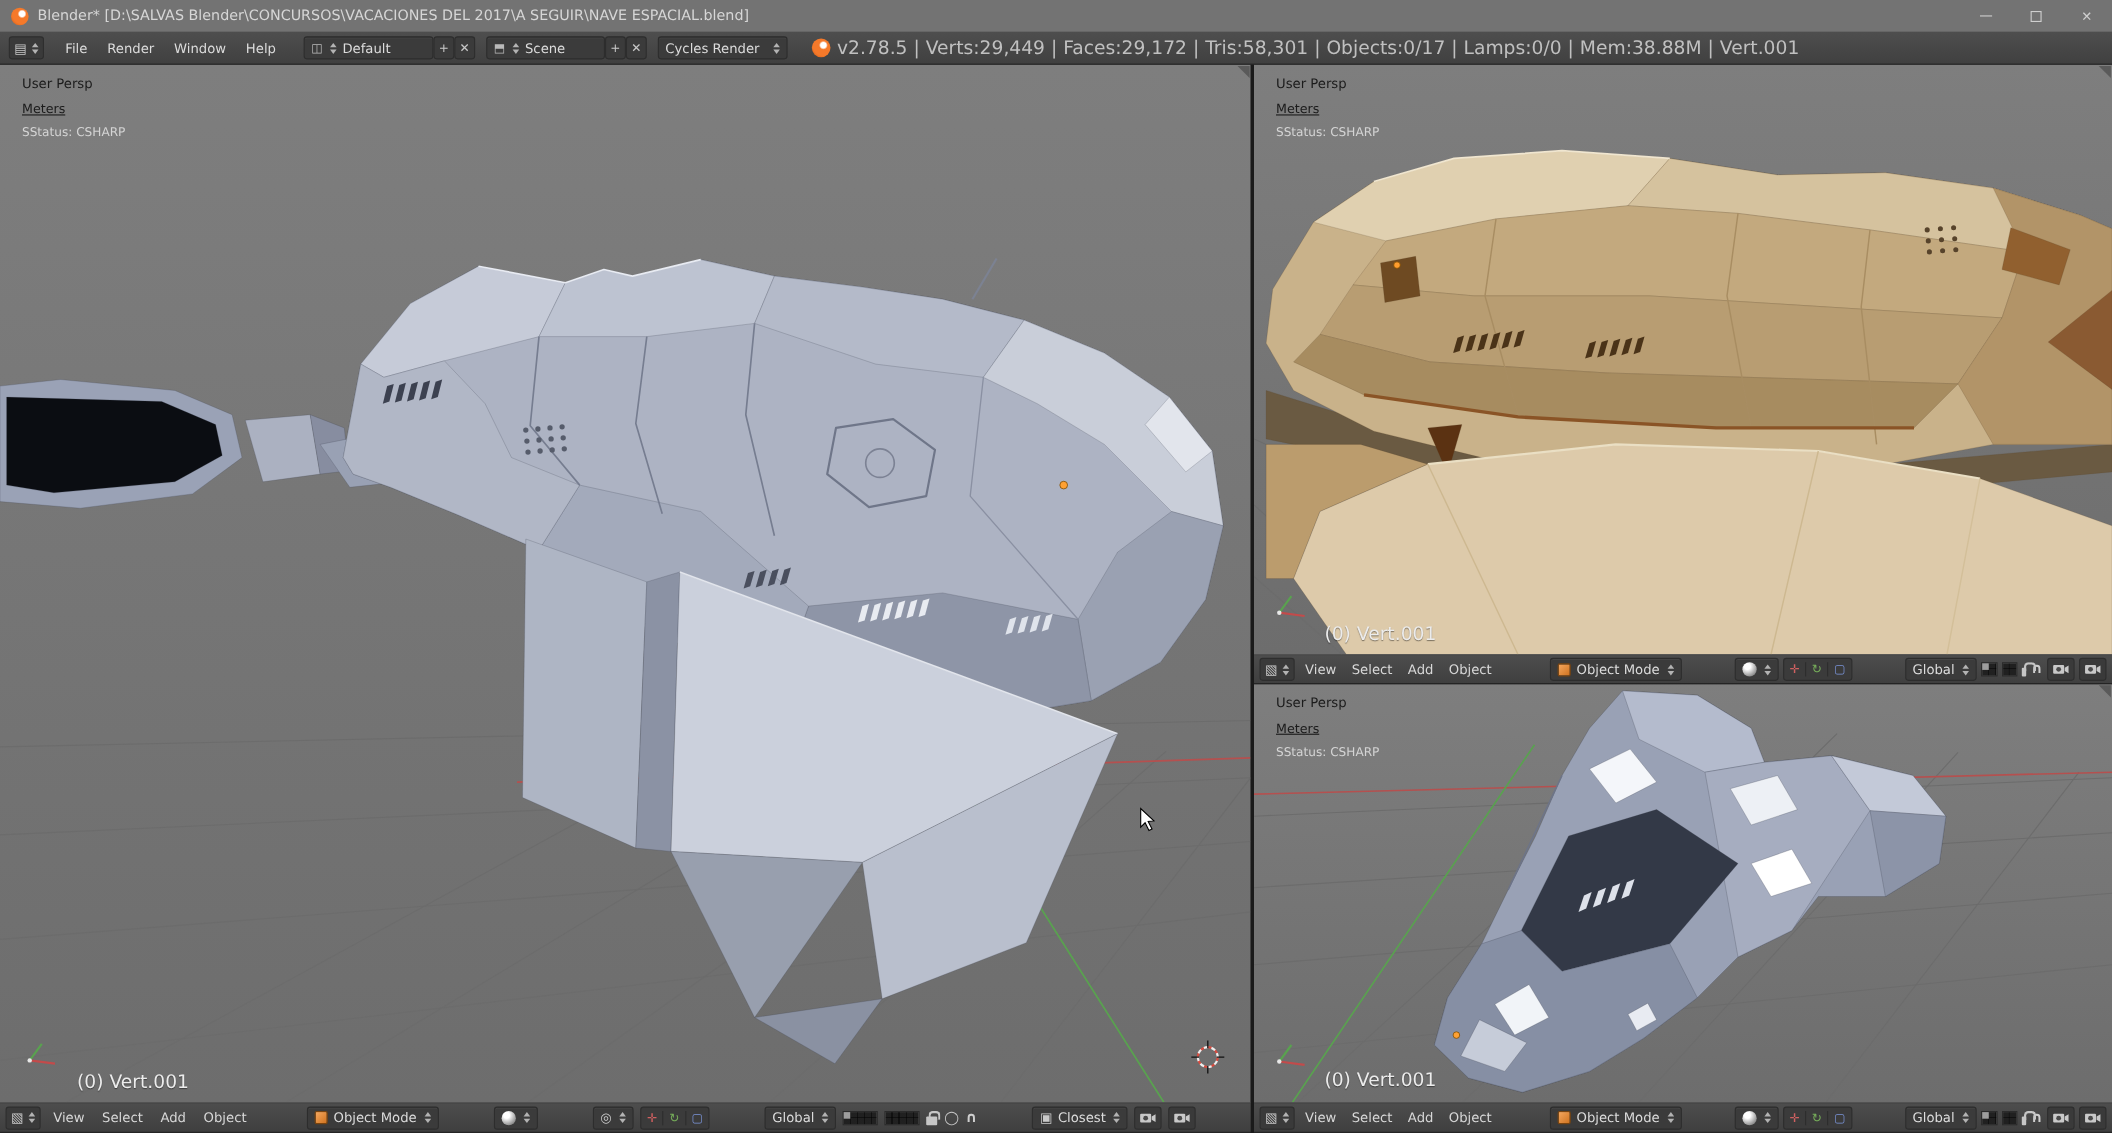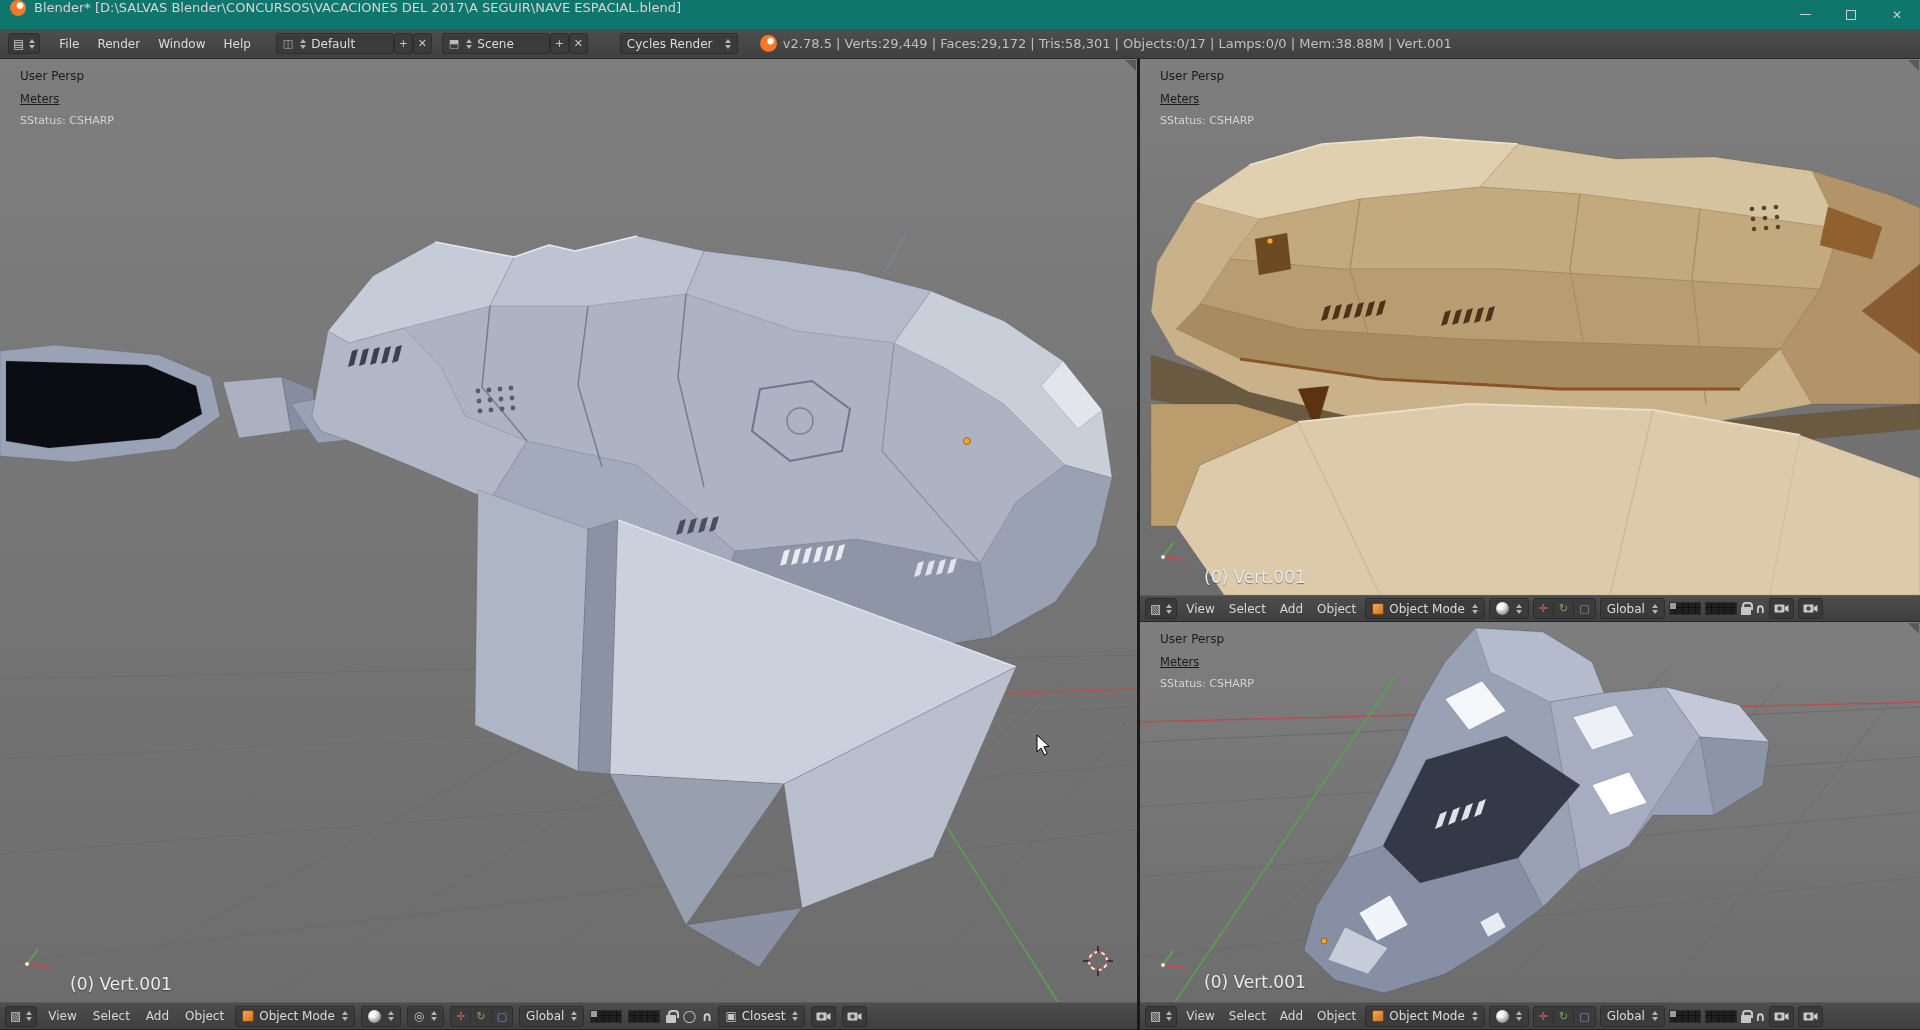--- a/index.html
+++ b/index.html
@@ -1,48 +1,48 @@
 <!DOCTYPE html>
 <html><head>
 <meta charset="utf-8">
 <style>
   * { box-sizing: border-box; margin: 0; padding: 0; }
   html,body { width:1920px; height:1030px; overflow:hidden; background:#1c1c1c;
     font-family:"DejaVu Sans","Liberation Sans",sans-serif; }
 
   
-  .titlebar{position:absolute;left:0;top:0;width:1920px;height:29px;background:#0f766e;
-    display:flex;color:#d6d6d6;font-size:13px;}
+  .titlebar{position:absolute;left:0;top:0;width:1920px;height:29px;background:#737373;
+    display:flex;align-items:center;color:#d6d6d6;font-size:13px;}
   .appicon{width:16px;height:16px;border-radius:50%;margin:0 8px 0 10px;
     background:radial-gradient(circle at 63% 35%, #ffffff 0 2.5px, #f5792a 4px 62%, #c85510 100%);}
   .wbtns{margin-left:auto;display:flex;height:29px;}
   .wbtn{width:46px;height:29px;display:flex;align-items:center;justify-content:center;color:#cfcfcf;font-size:12px;}
   .minline{width:11px;height:1px;background:#cfcfcf;display:block;}
   .maxbox{width:10px;height:10px;border:1px solid #cfcfcf;display:block;}
 
   
   .infobar{position:absolute;left:0;top:29px;width:1920px;height:30px;
     background:linear-gradient(#4e4e4e,#404040);border-bottom:1px solid #2a2a2a;
     display:flex;align-items:center;padding:0 8px;color:#dadada;font-size:12px;white-space:nowrap;}
   .hbtn{height:21px;display:inline-flex;align-items:center;gap:3px;background:#3a3a3a;
     border:1px solid #2e2e2e;border-radius:3px;padding:0 4px;color:#c9c9c9;}
   .menu{padding:0 9px;color:#dcdcdc;}
   .dd{height:21px;display:inline-flex;align-items:center;gap:5px;background:#3b3b3b;
     border:1px solid #2d2d2d;border-radius:3px;padding:0 6px;color:#dcdcdc;
-    box-shadow:inset 0 1px 0 rgba(255,255,255,.05);}
+    box-shadow:inset 0 1px 0 rgba(255,255,255,.05);margin-left:44px;}
   .dd .ic{color:#b9b9b9;font-size:11px;}
   .sq{width:19px;height:21px;display:inline-flex;align-items:center;justify-content:center;
     background:#3b3b3b;border:1px solid #2d2d2d;color:#c9c9c9;border-radius:3px;font-size:11px;}
   .ud{display:inline-flex;flex-direction:column;gap:2px;margin-left:2px;}
   .ud i{display:block;width:0;height:0;border-left:3px solid transparent;border-right:3px solid transparent;}
   .ud .u{border-bottom:4px solid #b3b3b3;}
   .ud .d{border-top:4px solid #b3b3b3;}
   .blogo{width:17px;height:17px;border-radius:50%;margin:0 6px 0 22px;
     background:radial-gradient(circle at 62% 36%, #ffffff 0 2.5px, #f5792a 4px 62%, #c85510 100%);}
-  .stats{color:#c0c0c0;font-size:13px;}
+  .stats{color:#c0c0c0;font-size:17px;}
 
   
   .vp{position:absolute;overflow:hidden;background:linear-gradient(#7e7e7e,#6d6d6d);}
   .vp svg{position:absolute;left:0;top:0;}
   .ov{position:absolute;left:20px;pointer-events:none;}
   .ov.persp{top:10px;font-size:12px;color:#1b1b1b;}
   .ov.unit{top:33px;font-size:11.5px;color:#1b1b1b;text-decoration:underline;}
   .ov.sst{top:55px;font-size:11px;color:#d4d4d4;}
   .objlabel{position:absolute;font-size:17px;color:#ececec;text-shadow:0 1px 1px rgba(0,0,0,.45);pointer-events:none;}
   .corner{position:absolute;top:1px;right:1px;width:0;height:0;
@@ -123,21 +123,21 @@
     <span class="ic">⬒</span>
     <span class="ud">
         <i class="u"></i>
         <i class="d"></i>
       </span>
     <span>Scene</span>
   </span>
   <span class="sq">+</span>
   <span class="sq">✕</span>
 
-  <span class="dd" style="margin-left:32px;min-width:118px;">
+  <span class="dd" style="margin-left:10px;min-width:118px;">
     <span>Cycles Render</span>
     <span class="ud" style="margin-left:auto;">
         <i class="u"></i>
         <i class="d"></i>
       </span>
   </span>
 
   <span class="blogo"></span>
   <span class="stats">v2.78.5 | Verts:29,449 | Faces:29,172 | Tris:58,301 | Objects:0/17 | Lamps:0/0 | Mem:38.88M | Vert.001</span>
 </div>

